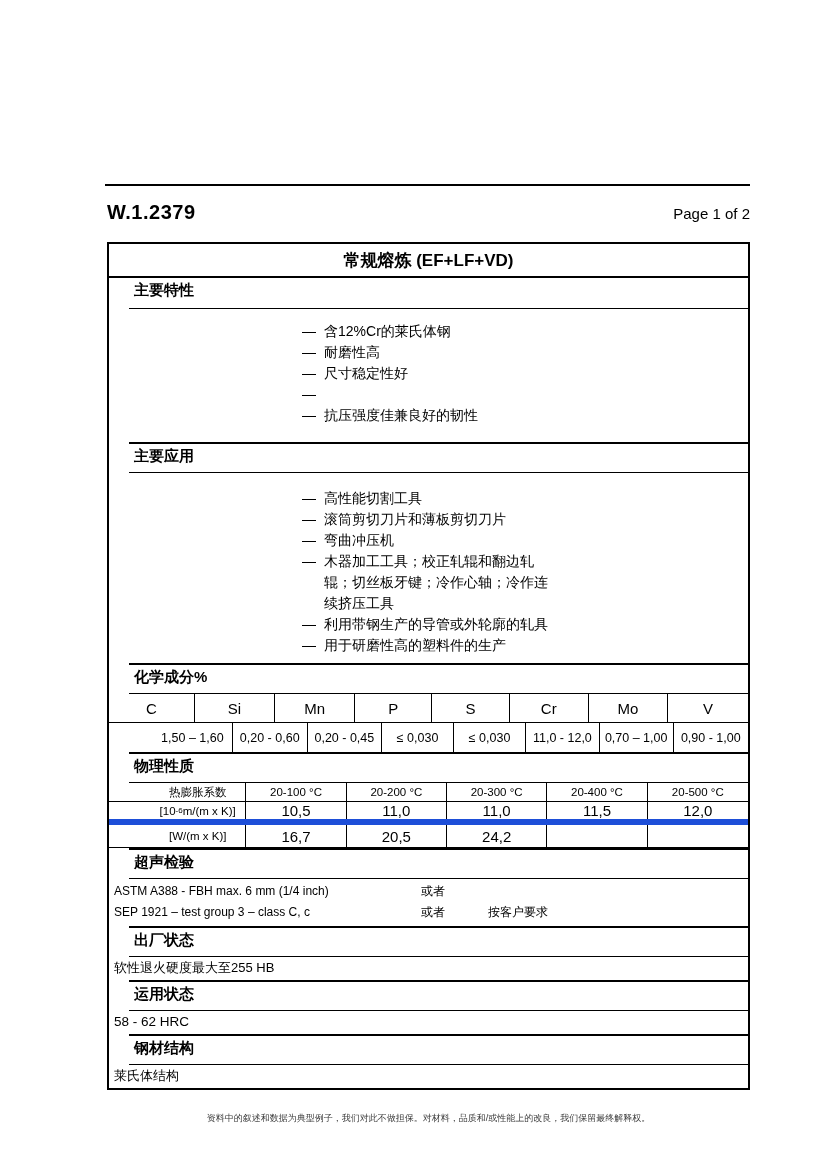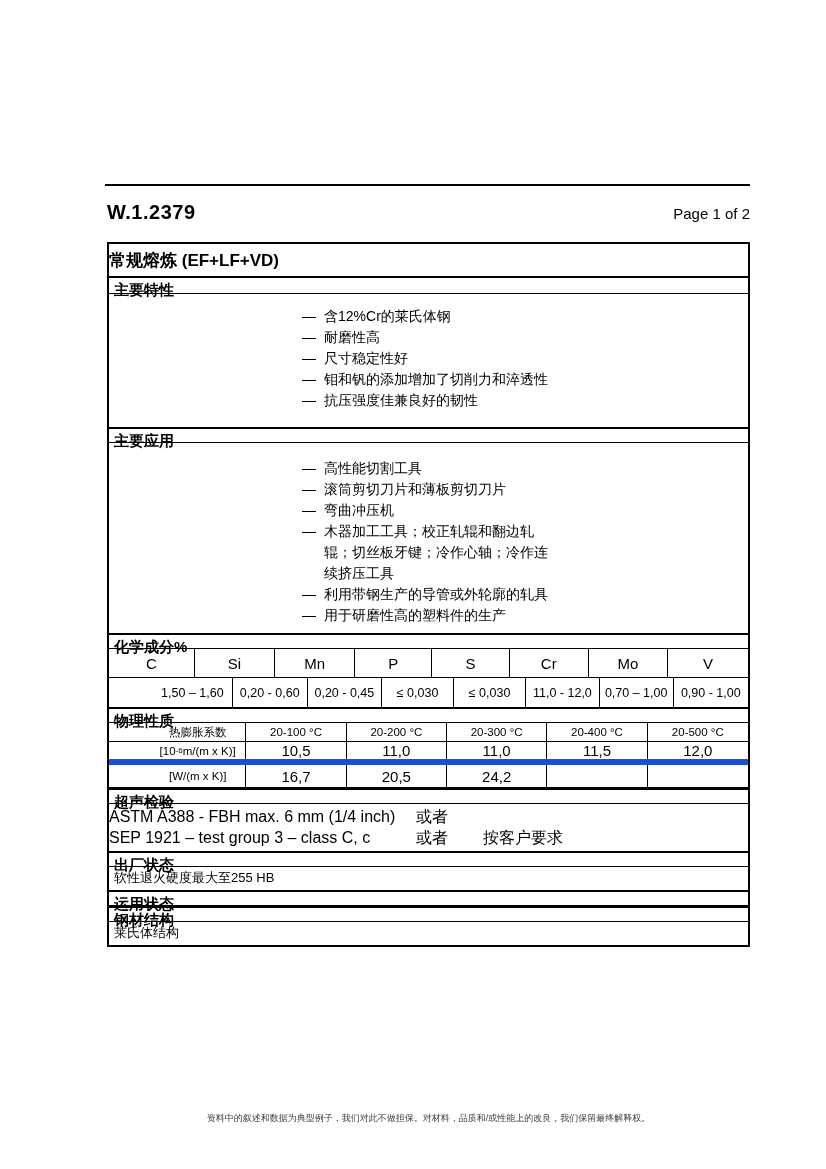--- a/index.html
+++ b/index.html
@@ -16,26 +16,26 @@
   }
   .page-indicator {
     position:absolute; top:205px; right:76px; width:180px;
     text-align:right; font-size:15px;
   }
   .main-table {
     position:absolute; left:107px; top:242px; width:643px;
     border:2px solid #000; background:#fff;
   }
   .title-row {
-    height:34px; line-height:34px; 
+    height:34px; line-height:34px; text-align:center;
     font-size:17px; font-weight:bold; border-bottom:2px solid #000;
   }
   .sec-head {
-    height:16px; line-height:23px; padding-left:5px;
-    font-size:15px; font-weight:bold; border-bottom:1px solid #000;
+    height:31px; line-height:23px; padding-left:5px;
+    font-size:15px; font-weight:bold; border-bottom:1px solid #000;margin-left:20px;
   }
   .sec-head.topline { border-top:2px solid #000; }
 
   .features-body { height:133px; padding-top:12px; }
   .apps-body { height:190px; padding-top:15px; }
   ul.bullets { list-style:none; padding-left:193px; }
   ul.bullets li { display:flex; font-size:14px; line-height:21px; }
   ul.bullets .dash { width:22px; flex:0 0 22px; }
   .btext.wrap { max-width:226px; }
 
@@ -53,21 +53,21 @@
   .chem-vals { height:29px; font-size:12.5px; border-bottom:none;padding-left:44px; }
 
   .phys-cols { grid-template-columns:21.5% 15.7% 15.7% 15.7% 15.7% auto; }
   .phys-temps { height:19px; font-size:11.5px; }
   .phys-vals { height:23px; font-size:15px; }
   .phys-vals.group-end { border-bottom:6px solid #1d4ed8; }
   .phys-label { font-size:11.5px;margin-left:41px; }
   .phys-label sup { font-size:8px; }
 
   .us-body { padding:2px 0 3px 0; }
-  .us-line { display:flex; font-size:16px; line-height:21px; }
+  .us-line { display:flex; font-size:12px; line-height:21px; padding-left:5px; }
   .us-spec { flex:0 0 307px; }
   .us-or { flex:0 0 67px; }
 
   .val-row { height:23px; line-height:22px; padding-left:5px; font-size:13.5px; }
   .val-row.cjk { font-size:13px; }
 
   .footer {
     position:absolute; left:107px; top:1112px; width:643px;
     text-align:center; font-size:9px; color:#3a3a3a;
   }
@@ -93,21 +93,20 @@
       <li>
           <span class="dash">—</span>
           <span class="btext">耐磨性高</span>
         </li>
       <li>
           <span class="dash">—</span>
           <span class="btext">尺寸稳定性好</span>
         </li>
       <li>
           <span class="dash">—</span>
-          <span class="btext">钼和钒的添加增加了切削力和淬透性</span>
         </li>
       <li>
           <span class="dash">—</span>
           <span class="btext">抗压强度佳兼良好的韧性</span>
         </li>
     </ul>
   </div>
 
   <div class="sec-head topline">主要应用</div>
   <div class="apps-body">
@@ -202,19 +201,20 @@
       <span class="us-spec">SEP 1921 – test group 3 – class C, c</span>
       <span class="us-or">或者</span>
       <span class="us-note">按客户要求</span>
     </div>
   </div>
 
   <div class="sec-head topline">出厂状态</div>
   <div class="val-row cjk">软性退火硬度最大至255 HB</div>
 
   <div class="sec-head topline">运用状态</div>
+  <div class="val-row">58 - 62 HRC</div>
 
   <div class="sec-head topline">钢材结构</div>
   <div class="val-row cjk">莱氏体结构</div>
 
 </div>
 
 <div class="footer">资料中的叙述和数据为典型例子，我们对此不做担保。对材料，品质和/或性能上的改良，我们保留最终解释权。</div>
 
 </body></html>

